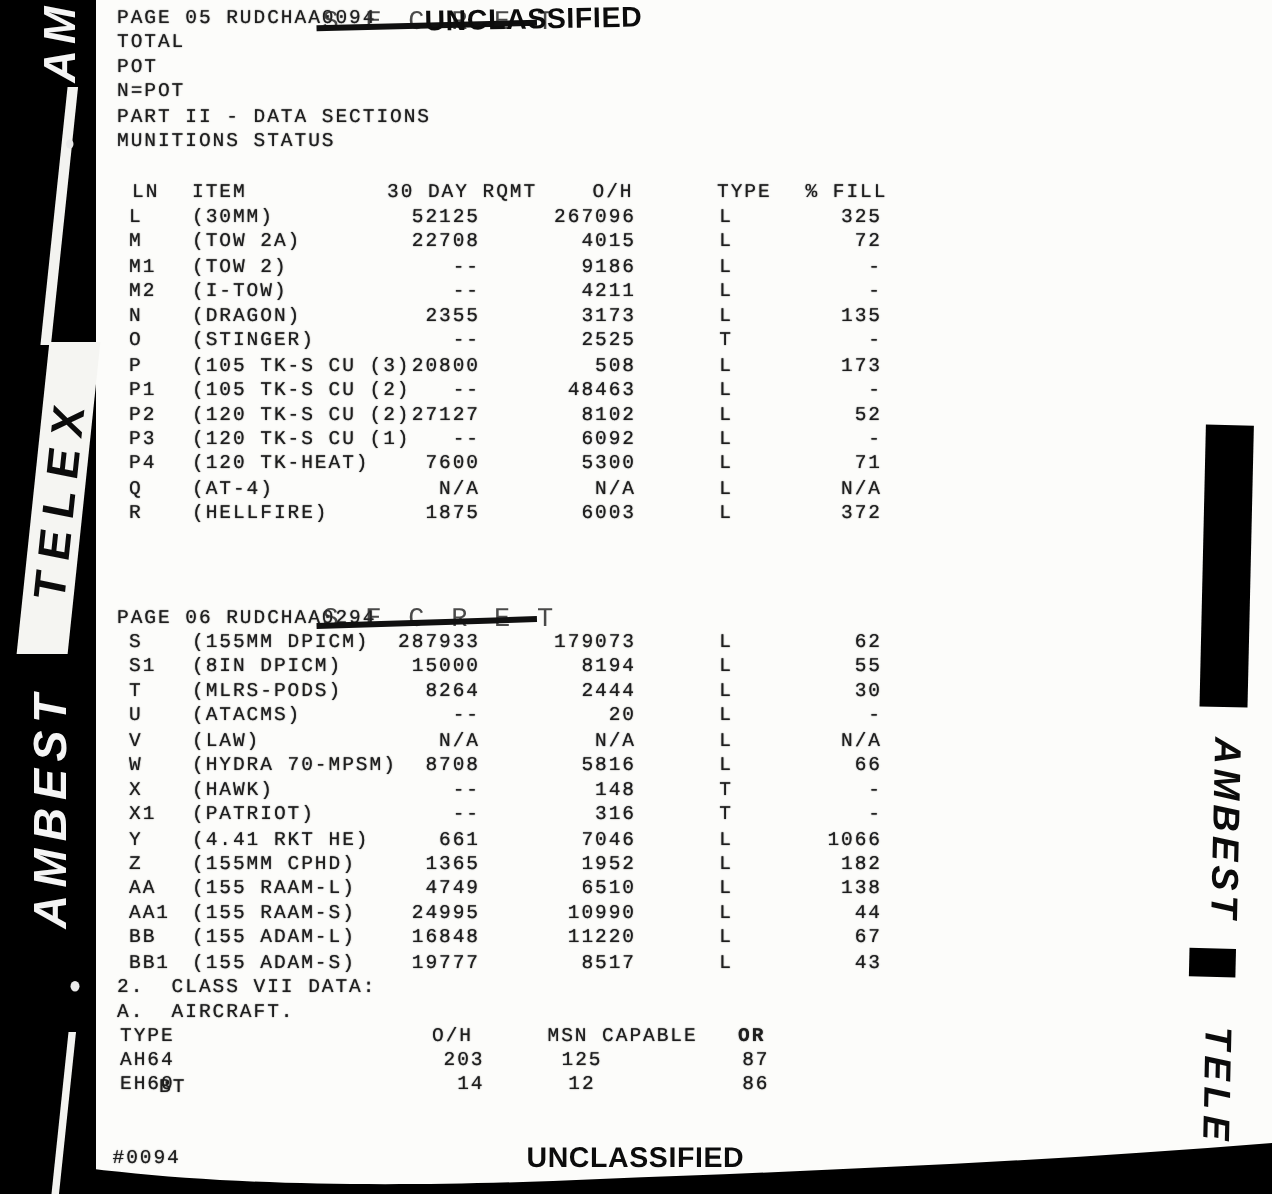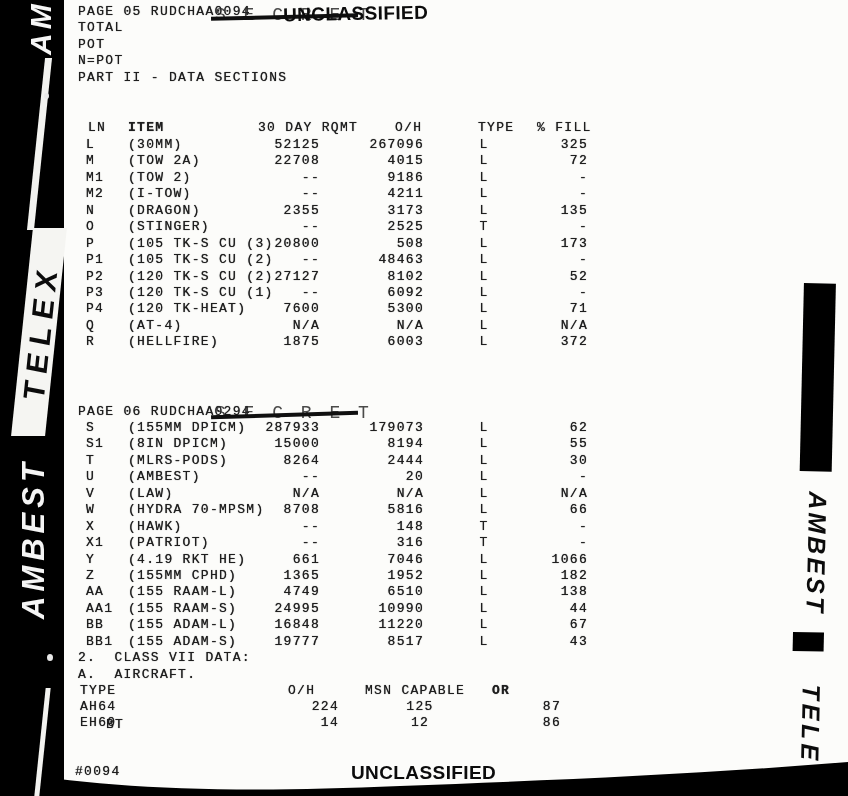--- a/index.html
+++ b/index.html
@@ -18,35 +18,35 @@
     font-family:"Liberation Mono","DejaVu Sans Mono",monospace;
     font-size:13px;letter-spacing:1.3px;color:#1e1e1e;
     text-shadow:0 0 0.8px rgba(10,10,10,0.85);
   }
   .docline{height:16.4px;line-height:16.4px;white-space:pre;}
   .absline{position:absolute;height:16.4px;line-height:16.4px;white-space:pre;}
   .introblock{position:absolute;left:0;top:4px;}
   
   .theadrow{position:absolute;top:120px;left:0;width:520px;height:16.4px;}
   .theadrow span{position:absolute;white-space:pre;}
-  .h-ln{left:10px;} .h-item{left:50px;font-weight:bold;} .h-rqmt{left:180px;}
+  .h-ln{left:10px;} .h-item{left:50px;} .h-rqmt{left:180px;}
   .h-oh{left:317px;} .h-type{left:400px;} .h-fill{left:459px;}
   .tbody{position:absolute;left:0;width:520px;}
   .tbody-p5{top:137px;} .tbody-p6{top:420px;}
   .trow{display:grid;grid-template-columns:42px 126px 66px 104px 120px 44px;
         padding-left:8px;height:16.45px;line-height:16.45px;}
   .trow span{white-space:nowrap;}
   .col-num{text-align:right;} .col-type{text-align:center;}
   
   .acheadrow{position:absolute;top:683px;left:0;width:460px;height:16.4px;}
   .acheadrow span{position:absolute;white-space:pre;}
   .ah-type{left:2px;} .ah-oh{left:210px;} .ah-msn{left:287px;} .ah-or{left:414px;font-weight:bold;}
   .acbody{position:absolute;left:0;top:699px;width:460px;}
   .acrow{display:grid;grid-template-columns:205px 38px 130px 60px;
-         padding-left:2px;height:16.45px;line-height:16.45px;gap:16px;}
+         padding-left:2px;height:16.45px;line-height:16.45px;}
   .ac-oh{text-align:right;} .ac-msn{text-align:center;} .ac-or{text-align:right;}
   
   .stamp{
     position:absolute;color:#0c0c0c;font-family:"Liberation Sans",sans-serif;
     font-size:19px;font-weight:bold;letter-spacing:0.4px;z-index:30;
   }
   .stamp-top{left:283px;top:3px;transform:rotate(-1.1deg);}
   .stamp-bottom{left:351px;top:762px;}
   .struck{
     position:absolute;font-family:"Liberation Mono","DejaVu Sans Mono",monospace;
@@ -118,20 +118,21 @@
 
           <div class="docline">TOTAL</div>
 
           <div class="docline">POT</div>
 
           <div class="docline">N=POT</div>
 
           <div class="docline">PART II - DATA SECTIONS</div>
 
 
+          <div class="docline">MUNITIONS STATUS</div>
         </div>
     </div>
 
     <div class="theadrow">
       <span class="h-ln">LN</span>
       <span class="h-item">ITEM</span>
       <span class="h-rqmt">30 DAY RQMT</span>
       <span class="h-oh">O/H</span>
       <span class="h-type">TYPE</span>
       <span class="h-fill">% FILL</span>
@@ -283,21 +284,21 @@
           <span>T</span>
           <span>(MLRS-PODS)</span>
           <span class="col-num">8264</span>
           <span class="col-num">2444</span>
           <span class="col-type">L</span>
           <span class="col-num">30</span>
         </div>
 
         <div class="trow">
           <span>U</span>
-          <span>(AMBEST)</span>
+          <span>(ATACMS)</span>
           <span class="col-num">--</span>
           <span class="col-num">20</span>
           <span class="col-type">L</span>
           <span class="col-num">-</span>
         </div>
 
         <div class="trow">
           <span>V</span>
           <span>(LAW)</span>
           <span class="col-num">N/A</span>
@@ -328,21 +329,21 @@
           <span>X1</span>
           <span>(PATRIOT)</span>
           <span class="col-num">--</span>
           <span class="col-num">316</span>
           <span class="col-type">T</span>
           <span class="col-num">-</span>
         </div>
 
         <div class="trow">
           <span>Y</span>
-          <span>(4.19 RKT HE)</span>
+          <span>(4.41 RKT HE)</span>
           <span class="col-num">661</span>
           <span class="col-num">7046</span>
           <span class="col-type">L</span>
           <span class="col-num">1066</span>
         </div>
 
         <div class="trow">
           <span>Z</span>
           <span>(155MM CPHD)</span>
           <span class="col-num">1365</span>
@@ -395,21 +396,21 @@
       <span class="ah-type">TYPE</span>
       <span class="ah-oh">O/H</span>
       <span class="ah-msn">MSN CAPABLE</span>
       <span class="ah-or">OR</span>
     </div>
 
     <div class="acbody">
 
         <div class="acrow">
           <span>AH64</span>
-          <span class="ac-oh">224</span>
+          <span class="ac-oh">203</span>
           <span class="ac-msn">125</span>
           <span class="ac-or">87</span>
         </div>
 
 
         <div class="acrow">
           <span>EH60</span>
           <span class="ac-oh">14</span>
           <span class="ac-msn">12</span>
           <span class="ac-or">86</span>

